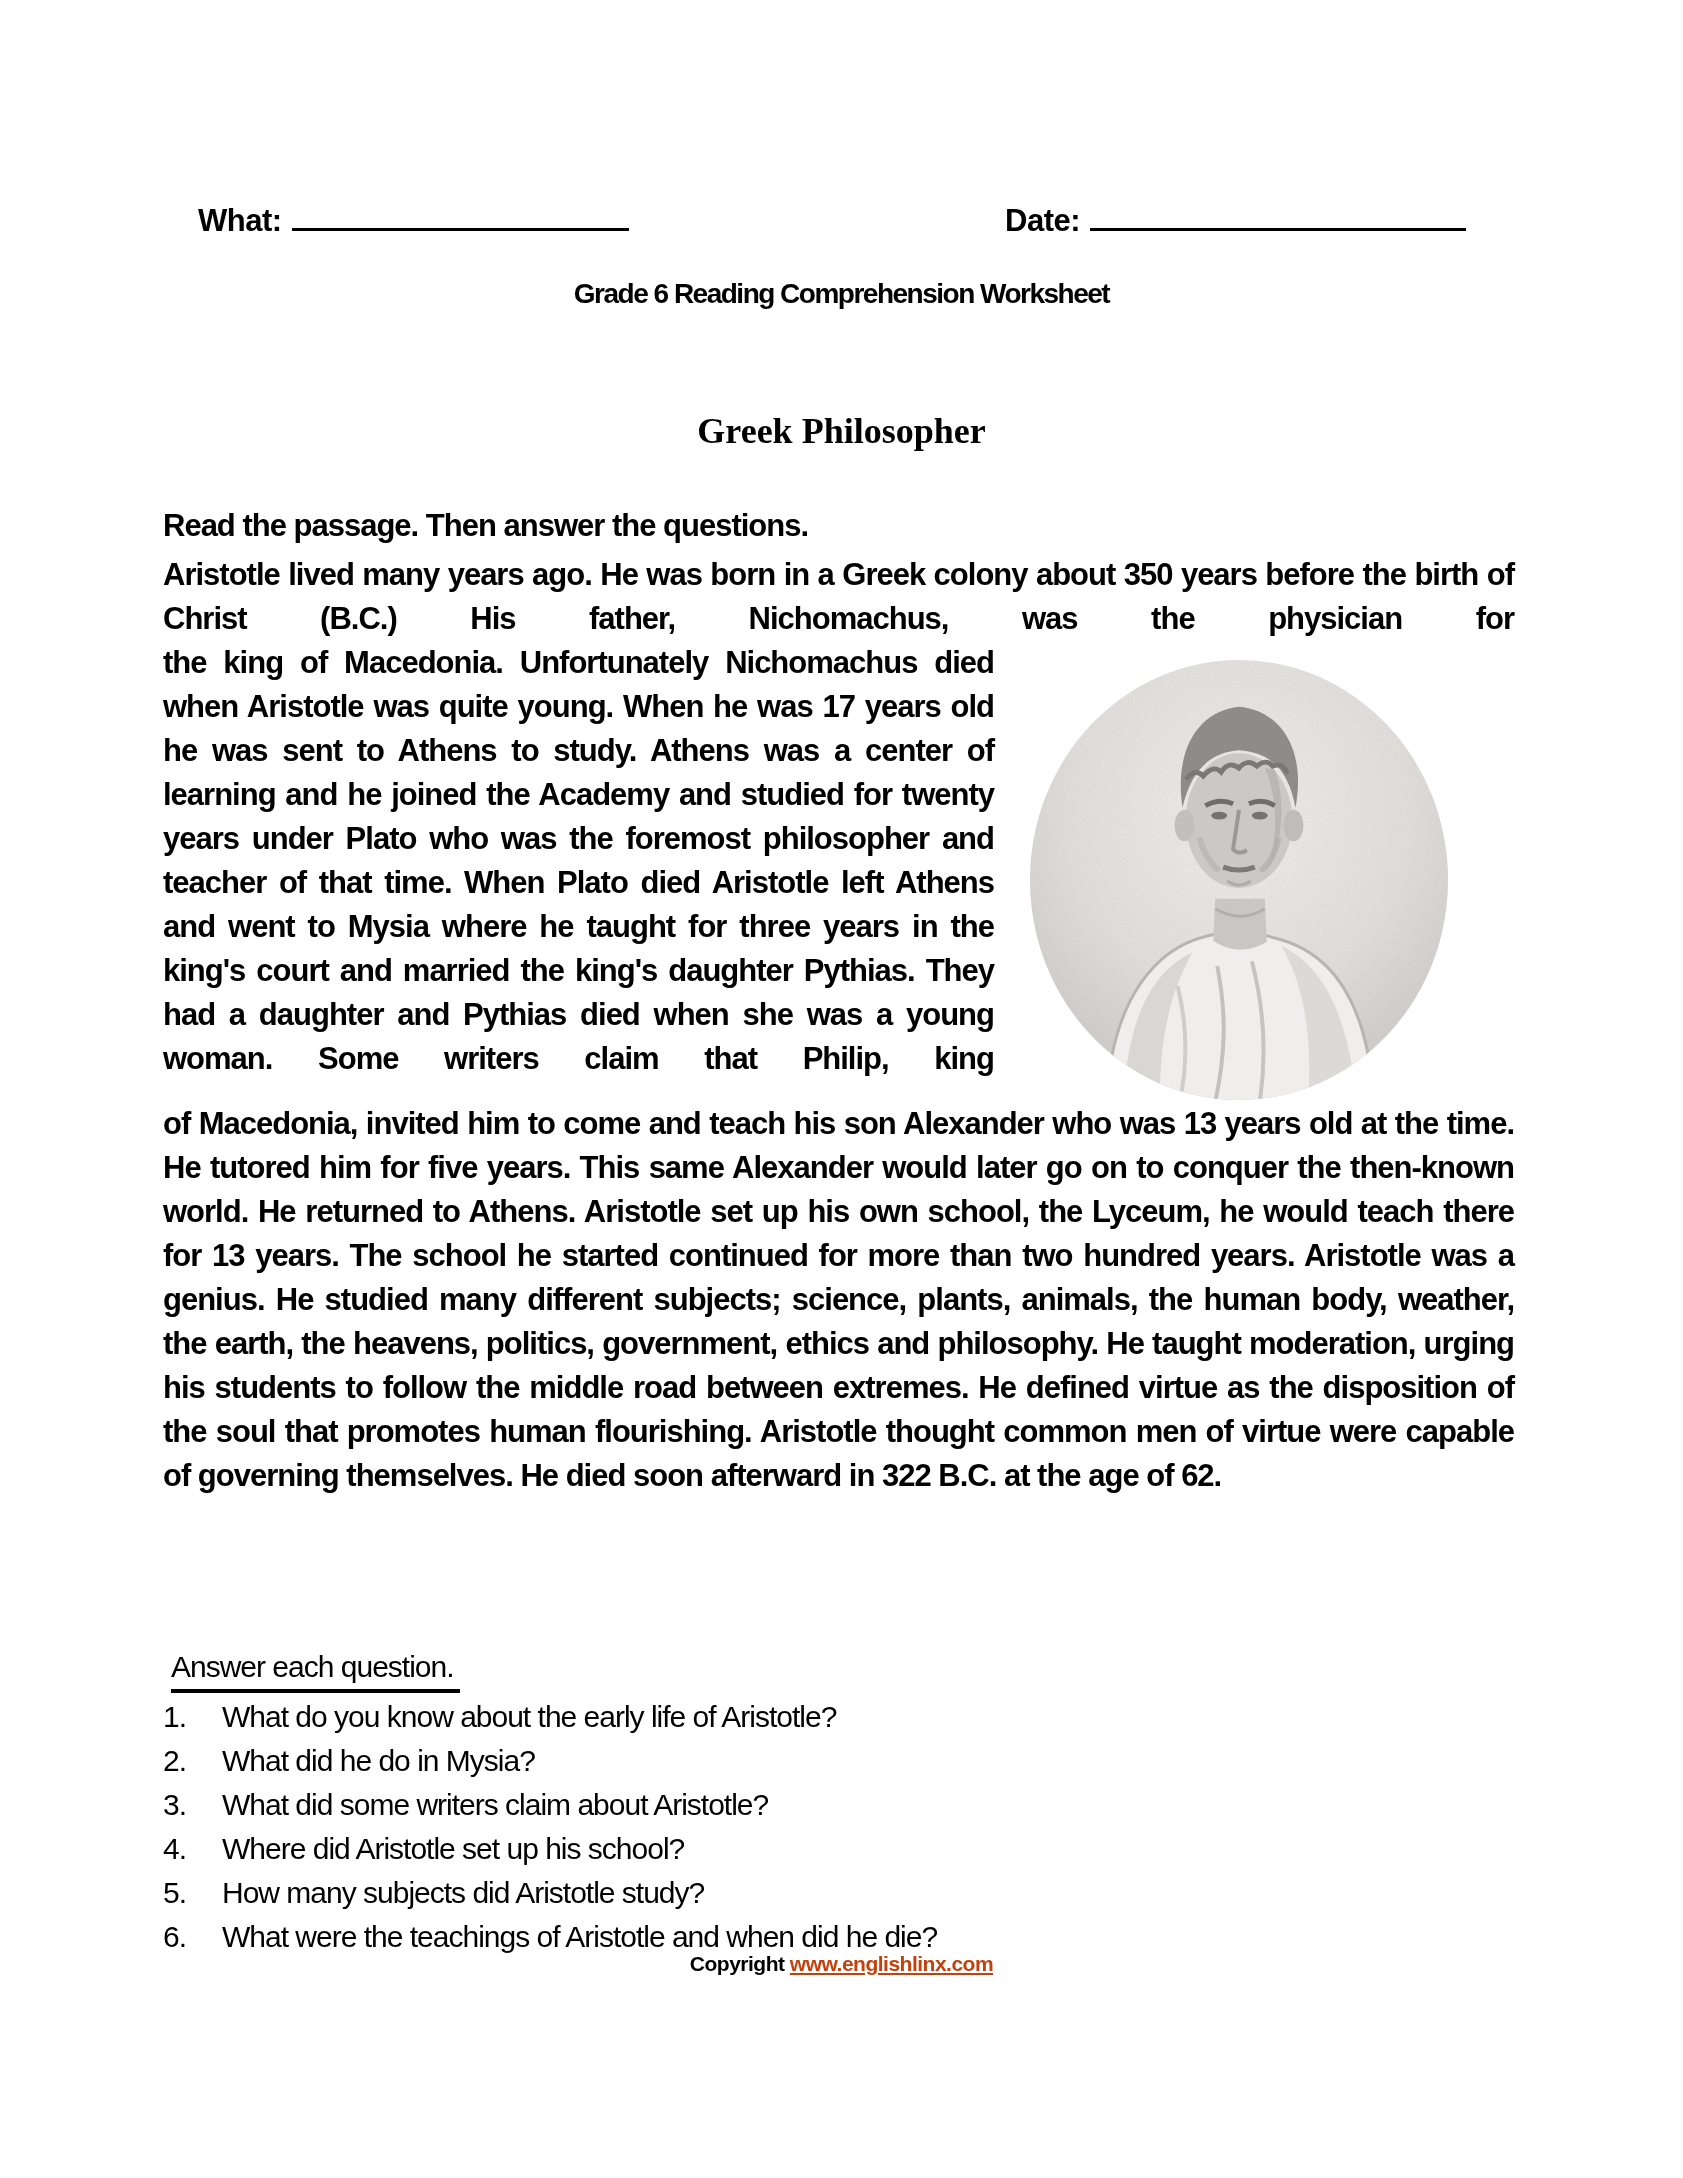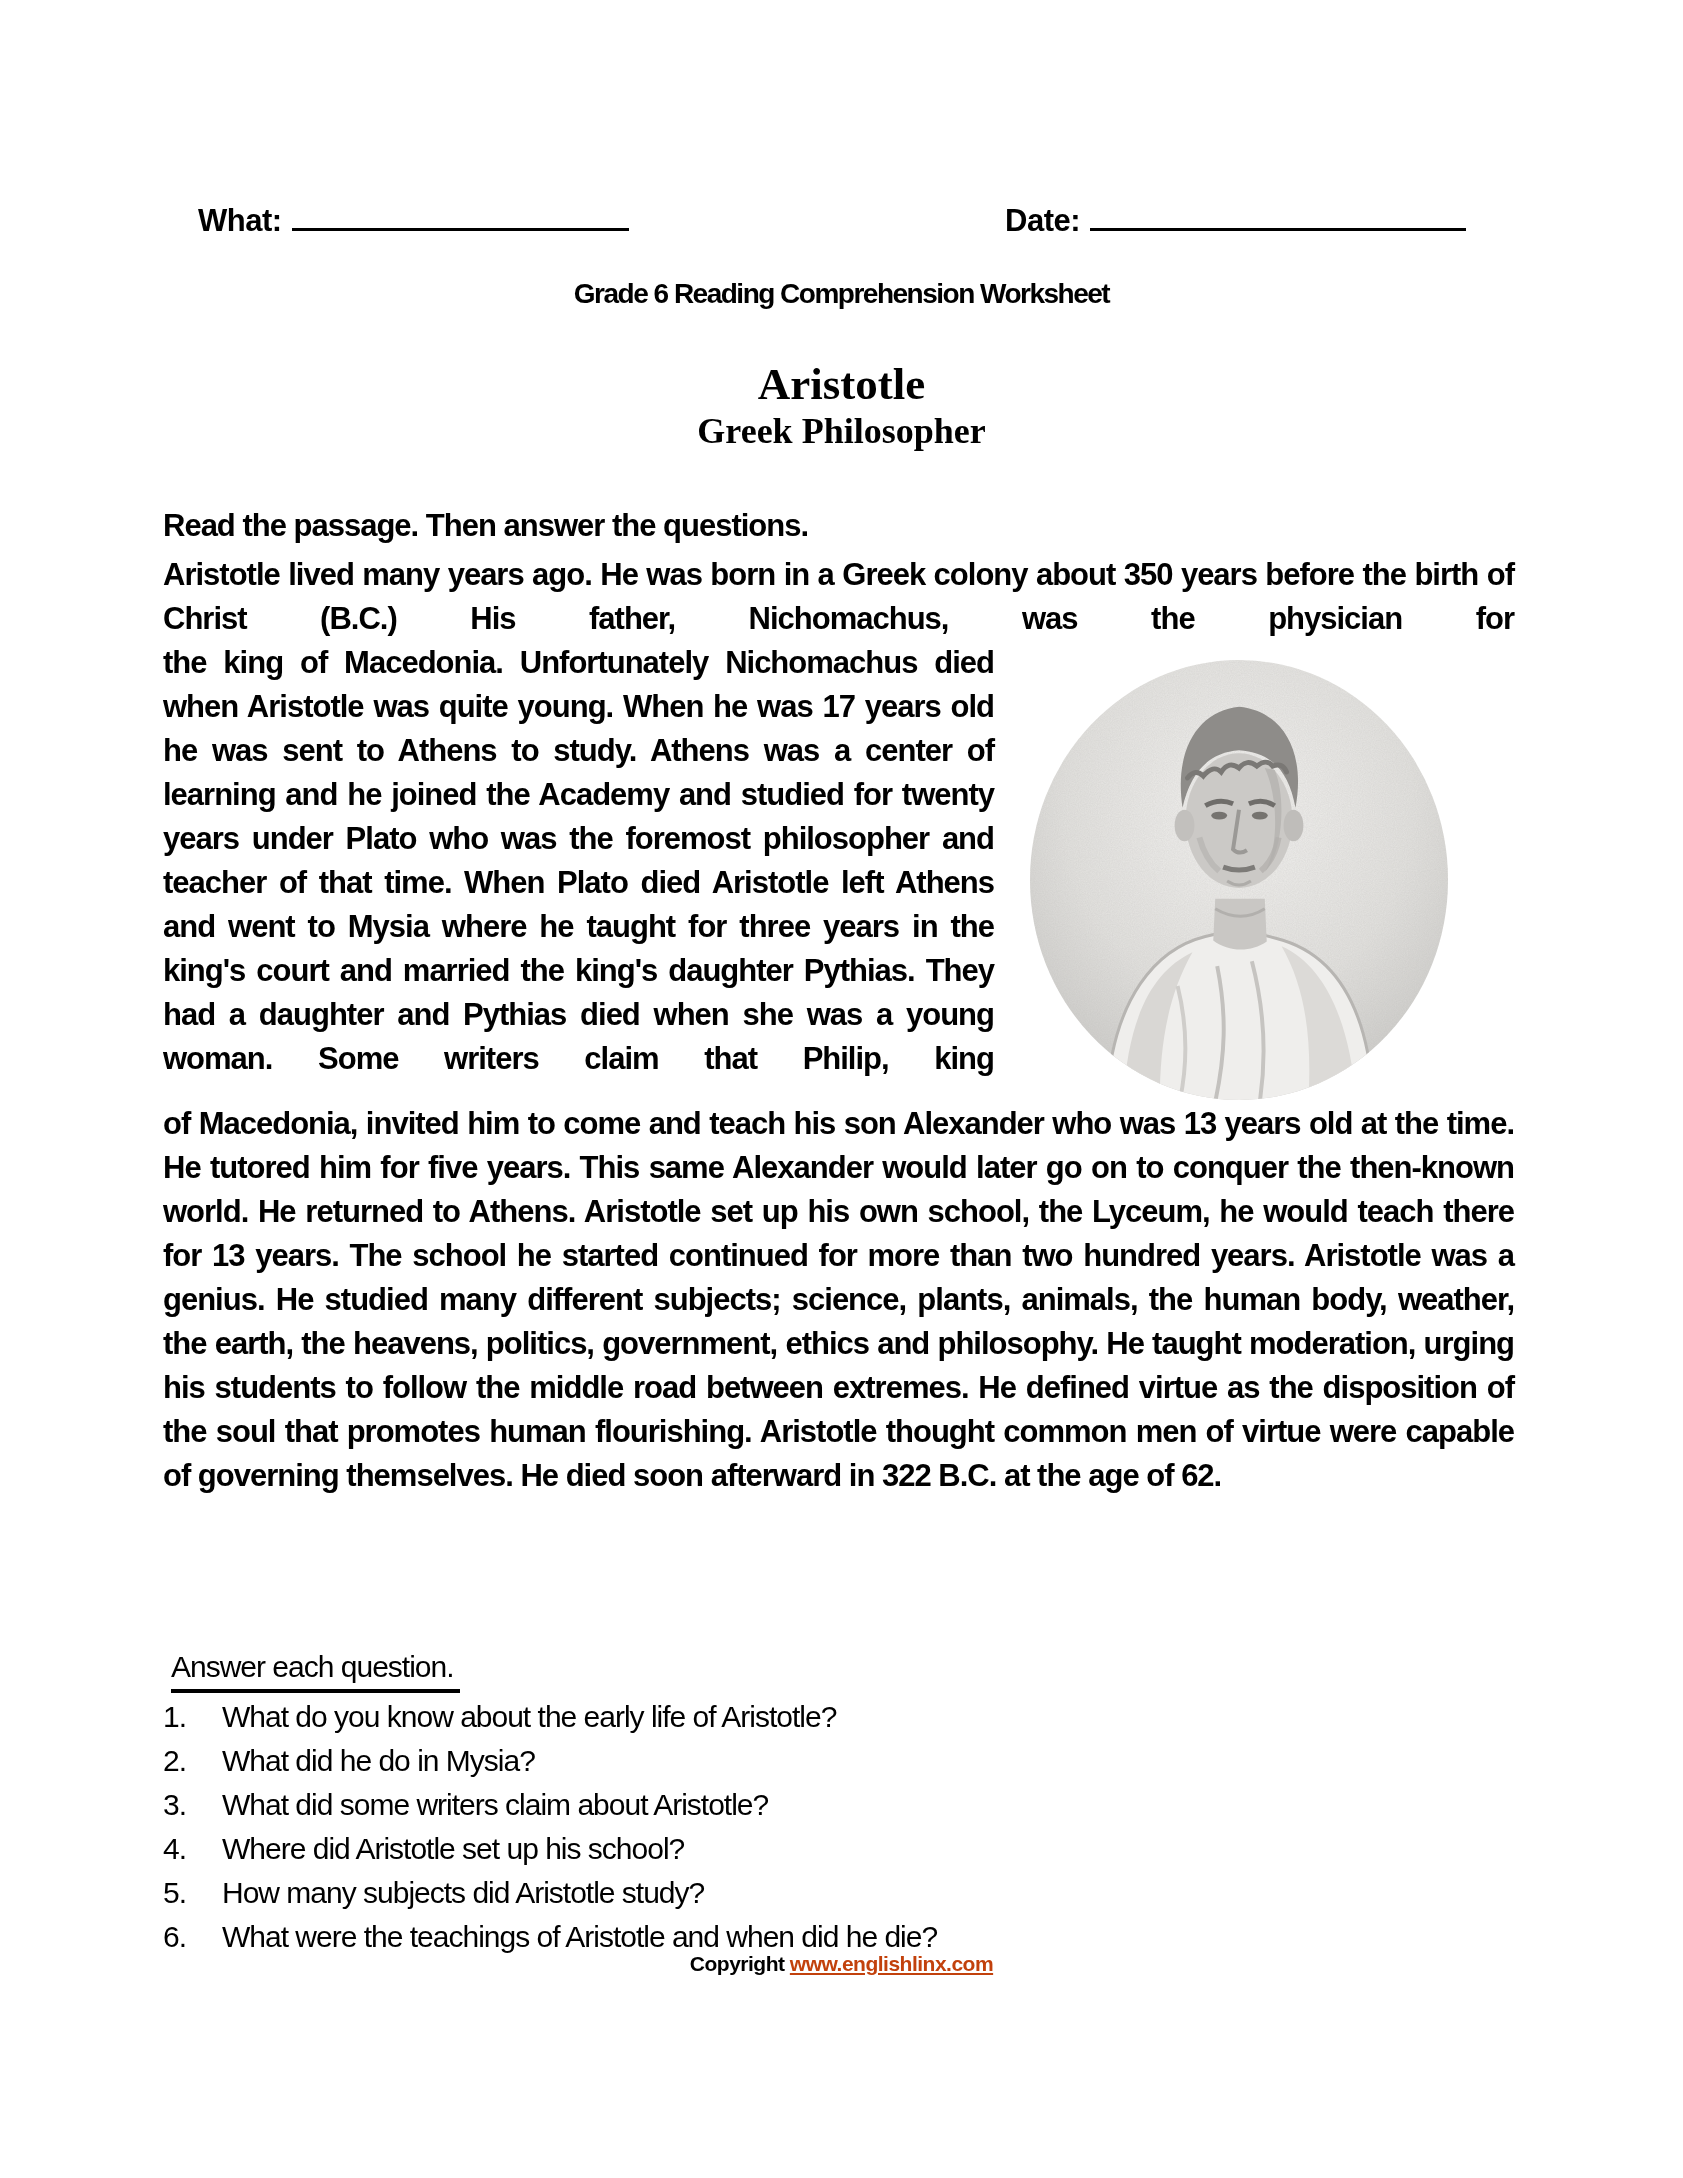--- a/index.html
+++ b/index.html
@@ -99,21 +99,20 @@
   <div id="name-row">
     <span class="field-label">What:</span><span class="write-line"></span>
   </div>
 
   <div id="date-row">
     <span class="field-label">Date:</span><span class="write-line"></span>
   </div>
 
   <div id="wks-title">Grade 6 Reading Comprehension Worksheet</div>
 
-  <div id="subject-title">Aristotle</div>
   <div id="subject-subtitle">Greek Philosopher</div>
 
   <div id="read-line">Read the passage. Then answer the questions.</div>
 
   <div id="passage">
     <p id="part1" class="jall">Aristotle lived many years ago. He was born in a Greek colony about 350 years before the birth of Christ (B.C.) His father, Nichomachus, was the physician for</p>
     <div id="part2wrap">
       <div id="portrait-float">
         <svg width="421" height="443" viewBox="0 0 425 447" role="img" aria-label="Engraved oval bust portrait of Aristotle">
           <defs>

